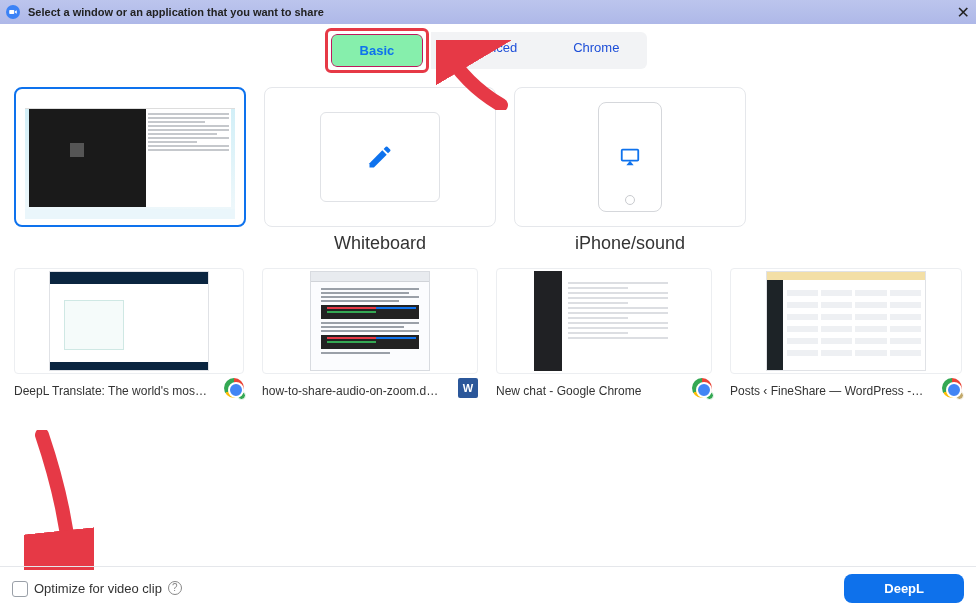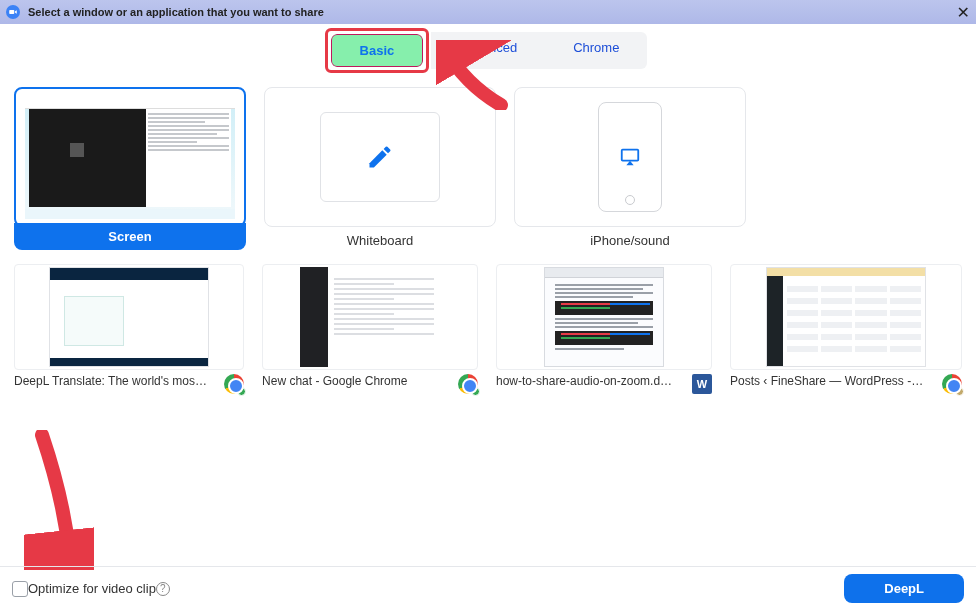--- a/index.html
+++ b/index.html
@@ -15,21 +15,21 @@
     .tabs { display: flex; background: #f2f3f5; border-radius: 6px; overflow: hidden; }
     .tab { padding: 8px 28px; font-size: 13px; color: #1d4ed8; cursor: pointer; background: transparent; }
     .tab.active { color: #0e72ed; font-weight: 600; background: #86efac; border: 1px solid #be185d; border-radius: 6px; }
     .tab-annot { border: 3px solid #e63946; border-radius: 6px; padding: 3px; margin: -4px 2px -4px -4px; }
 
     .content { padding: 0 14px; }
     .row1 { display: flex; gap: 18px; margin-top: 18px; }
     .card { width: 232px; display: flex; flex-direction: column; align-items: center; cursor: pointer; }
     .card-frame { width: 100%; height: 140px; border: 1px solid #e5e7eb; border-radius: 8px; display: flex; align-items: center; justify-content: center; position: relative; overflow: hidden; }
     .card.selected .card-frame { border: 2px solid #0e72ed; }
-    .card-label { margin-top: 6px; font-size: 13px; color: #333; }
+    .card-label { margin-top: 6px; font-size: 18px; color: #333; }
     .card.selected .card-label-strip { width: 100%; background: #0e72ed; color: #fff; text-align: center; padding: 6px 0; font-size: 13px; font-weight: 600; border-radius: 0 0 8px 8px; margin-top: -4px; }
 
     
     .screen-prev { width: 210px; height: 120px; background: linear-gradient(#cfeef7, #f0f8fb); border-radius: 4px; position: relative; margin: 4px auto 0; }
     .browser-top { height: 10px; background: #fff; border-bottom: 1px solid #ddd; }
     .browser-body { position: absolute; top: 10px; bottom: 12px; left: 4px; right: 4px; background: #fff; display: flex; }
     .browser-left { width: 58%; background: #1a1a1a; position: relative; }
     .browser-left::after { content: ""; position: absolute; top: 35%; left: 35%; width: 14px; height: 14px; background: #555; }
     .browser-right { width: 42%; background: #fff; padding: 2px; }
     .txtln { height: 2px; background: #c5c8cc; margin: 2px 0; }
@@ -40,21 +40,21 @@
     .pen-icon { color: #0e72ed; }
 
     
     .phone-box { width: 64px; height: 110px; border: 1px solid #d5d7db; border-radius: 8px; display: flex; align-items: center; justify-content: center; position: relative; }
     .phone-box::after { content: ""; position: absolute; bottom: 6px; left: 50%; transform: translateX(-50%); width: 8px; height: 8px; border: 1px solid #c9cbcf; border-radius: 50%; }
     .airplay-icon { color: #0e72ed; }
 
     .row2 { display: flex; gap: 18px; margin-top: 14px; }
     .win-card { width: 232px; cursor: pointer; position: relative; }
     .win-thumb { width: 100%; height: 106px; border: 1px solid #eceef1; border-radius: 4px; background: #fff; display: flex; align-items: center; justify-content: center; overflow: hidden; position: relative; }
-    .win-label-row { display: flex; align-items: flex-start; gap: 17px; margin-top: 4px; }
+    .win-label-row { display: flex; align-items: flex-end; gap: 17px; margin-top: 4px; }
     .win-label { font-size: 12px; color: #333; white-space: nowrap; overflow: hidden; text-overflow: ellipsis; flex: 1; }
     .app-badge { width: 20px; height: 20px; border-radius: 50%; position: relative; flex-shrink: 0; }
     .chrome-badge { background: conic-gradient(#ea4335 0 120deg, #fbbc05 120deg 240deg, #34a853 240deg 360deg); }
     .chrome-badge::after { content: ""; position: absolute; top: 4px; left: 4px; width: 12px; height: 12px; border-radius: 50%; background: #4285f4; border: 2px solid #fff; }
     .word-badge { width: 20px; height: 20px; background: #2b579a; color: #fff; font-size: 11px; font-weight: 700; display: flex; align-items: center; justify-content: center; border-radius: 2px; }
     .mini-dot { position: absolute; right: -2px; bottom: -2px; width: 9px; height: 9px; border-radius: 50%; border: 1.5px solid #fff; }
 
     
     .deepl-thumb { width: 160px; height: 100px; background: #fff; border: 1px solid #e0e2e6; position: relative; }
     .deepl-thumb .topbar { height: 12px; background: #0a2540; }
@@ -82,21 +82,21 @@
     
     .annot-arrow-tab { position: absolute; left: 436px; top: 40px; pointer-events: none; }
     .annot-arrow-foot { position: absolute; left: 24px; top: 430px; pointer-events: none; }
 
     .footer { position: absolute; bottom: 0; left: 0; right: 0; height: 44px; border-top: 1px solid #e5e7eb; display: flex; align-items: center; padding: 0 12px; gap: 18px; }
     .chk { width: 16px; height: 16px; border: 1.5px solid #0e72ed; border-radius: 3px; display: flex; align-items: center; justify-content: center; background: #fff; cursor: pointer; }
     .chk.checked { background: #0e72ed; }
     .chk.checked svg { display: block; }
     .chk svg { display: none; }
     .chk.unchecked { border-color: #9aa0a8; }
-    .opt-group { display: flex; align-items: center; font-size: 13px; color: #333; }
+    .opt-group { display: flex; gap: 6px; font-size: 13px; color: #333; }
     .chev { color: #666; font-size: 10px; margin-left: 2px; cursor: pointer; }
     .sound-annot { border: 3px solid #e63946; border-radius: 5px; padding: 3px 6px 3px 3px; display: flex; align-items: center; gap: 6px; }
     .help-icon { width: 14px; height: 14px; border: 1.3px solid #888; border-radius: 50%; color: #888; font-size: 10px; display: flex; align-items: center; justify-content: center; cursor: pointer; }
     .share-btn { margin-left: auto; background: #0e71eb; color: #fff; border: none; border-radius: 8px; padding: 7px 40px; font-size: 13px; font-weight: 600; cursor: pointer; }
   </style>
 </head>
 <body>
 
 <div class="titlebar">
   <span class="zoom-icon">
@@ -140,21 +140,20 @@
                 <div class="txtln" style="width:85%"></div>
               <div class="txtln"></div>
                 <div class="txtln" style="width:60%"></div>
               <div class="txtln"></div>
                 <div class="txtln"></div>
             </div>
           </div>
           <div class="taskbar-prev"></div>
         </div>
       </div>
-      <div class="card-label-strip">Screen</div>
     </div>
 
     <div class="card">
       <div class="card-frame">
         <div class="wb-box">
           <svg class="pen-icon" width="28" height="28" viewBox="0 0 24 24" fill="currentColor">
               <path d="M3 17.25V21h3.75l11-11-3.75-3.75-11 11z"></path>
               <path d="M20.7 7.04a1 1 0 0 0 0-1.41l-2.34-2.34a1 1 0 0 0-1.41 0l-1.83 1.83 3.75 3.75 1.83-1.83z"></path>
             </svg>
         </div>
@@ -181,48 +180,20 @@
     <div class="win-card">
       <div class="win-thumb">
         <div class="deepl-thumb">
           <div class="topbar"></div>
             <div class="panel"></div>
             <div class="botbar"></div>
         </div>
       </div>
       <div class="win-label-row">
         <span class="win-label">DeepL Translate: The world's mos…</span>
-        <span class="app-badge chrome-badge">
-            <span class="mini-dot" style="background:#34a853"></span>
-          </span>
-      </div>
-    </div>
-
-    <div class="win-card">
-      <div class="win-thumb">
-        <div class="chat-thumb">
-          <div class="side"></div>
-          <div class="main">
-            <div class="gl"></div>
-              <div class="gl s"></div>
-              <div class="gl"></div>
-              <div class="gl"></div>
-            <div class="gl s"></div>
-              <div class="gl"></div>
-              <div class="gl"></div>
-              <div class="gl s"></div>
-            <div class="gl"></div>
-              <div class="gl"></div>
-              <div class="gl s"></div>
-              <div class="gl"></div>
-          </div>
-        </div>
-      </div>
-      <div class="win-label-row">
-        <span class="win-label">New chat - Google Chrome</span>
         <span class="app-badge chrome-badge">
             <span class="mini-dot" style="background:#34a853"></span>
           </span>
       </div>
     </div>
 
     <div class="win-card">
       <div class="win-thumb">
         <div class="doc-thumb">
           <div class="ribbon"></div>
@@ -239,20 +210,48 @@
         </div>
       </div>
       <div class="win-label-row">
         <span class="win-label">how-to-share-audio-on-zoom.d…</span>
         <span class="word-badge">W</span>
       </div>
     </div>
 
     <div class="win-card">
       <div class="win-thumb">
+        <div class="chat-thumb">
+          <div class="side"></div>
+          <div class="main">
+            <div class="gl"></div>
+              <div class="gl s"></div>
+              <div class="gl"></div>
+              <div class="gl"></div>
+            <div class="gl s"></div>
+              <div class="gl"></div>
+              <div class="gl"></div>
+              <div class="gl s"></div>
+            <div class="gl"></div>
+              <div class="gl"></div>
+              <div class="gl s"></div>
+              <div class="gl"></div>
+          </div>
+        </div>
+      </div>
+      <div class="win-label-row">
+        <span class="win-label">New chat - Google Chrome</span>
+        <span class="app-badge chrome-badge">
+            <span class="mini-dot" style="background:#34a853"></span>
+          </span>
+      </div>
+    </div>
+
+    <div class="win-card">
+      <div class="win-thumb">
         <div class="wp-thumb">
           <div class="top"></div>
             <div class="side"></div>
           <div class="row" style="top:18px">
               <div class="cell"></div>
               <div class="cell"></div>
               <div class="cell"></div>
               <div class="cell"></div>
             </div>
           <div class="row" style="top:30px">

